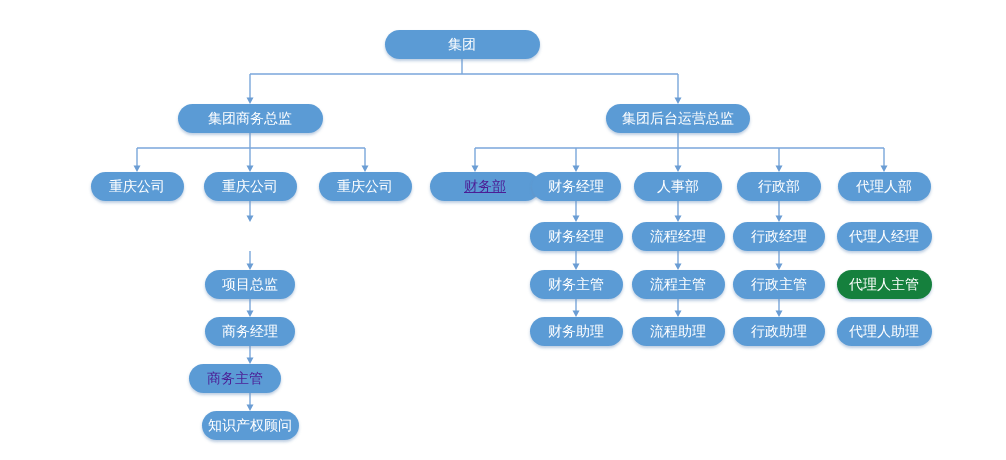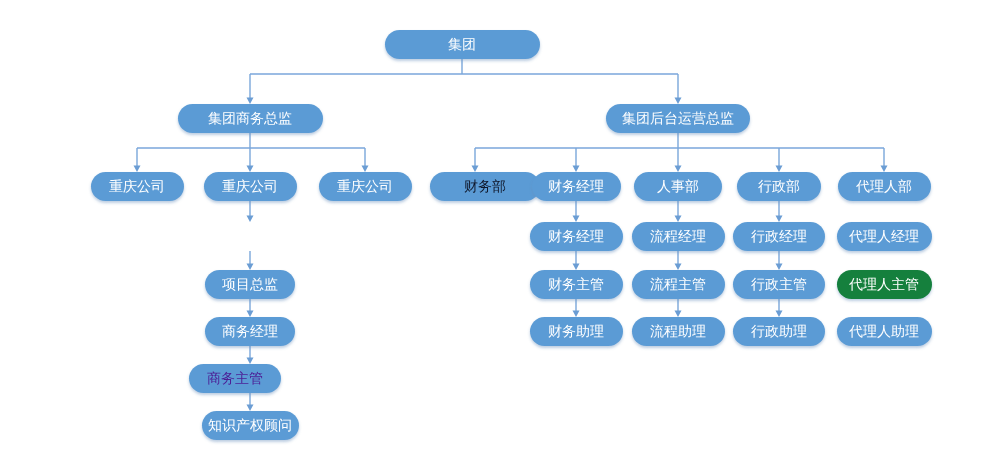--- a/index.html
+++ b/index.html
@@ -50,21 +50,21 @@
       <div class="node" style="left: 384.5px; top: 30px; width: 155px; background: rgb(91, 155, 213); color: rgb(255, 255, 255);">集团</div>
       <div class="node" style="left: 177.5px; top: 104px; width: 145px; background: rgb(91, 155, 213); color: rgb(255, 255, 255);">集团商务总监</div>
       <div class="node" style="left: 606px; top: 104px; width: 144px; background: rgb(91, 155, 213); color: rgb(255, 255, 255);">集团后台运营总监</div>
       <div class="node" style="left: 90.5px; top: 172px; width: 93px; background: rgb(91, 155, 213); color: rgb(255, 255, 255);">重庆公司</div>
       <div class="node" style="left: 203.5px; top: 172px; width: 93px; background: rgb(91, 155, 213); color: rgb(255, 255, 255);">重庆公司</div>
       <div class="node" style="left: 318.5px; top: 172px; width: 93px; background: rgb(91, 155, 213); color: rgb(255, 255, 255);">重庆公司</div>
       <div class="node" style="left: 205px; top: 270px; width: 90px; background: rgb(91, 155, 213); color: rgb(255, 255, 255);">项目总监</div>
       <div class="node" style="left: 205px; top: 317px; width: 90px; background: rgb(91, 155, 213); color: rgb(255, 255, 255);">商务经理</div>
       <div class="node" style="left: 189px; top: 364px; width: 92px; background: rgb(91, 155, 213); color: #4c1d95;">商务主管</div>
       <div class="node" style="left: 201.5px; top: 411px; width: 97px; background: rgb(91, 155, 213); color: rgb(255, 255, 255);">知识产权顾问</div>
-      <div class="node" style="left: 430px; top: 172px; width: 110px; background: rgb(91, 155, 213); color: #0f172a;">财务部</div>
+      <div class="node" style="left: 430px; top: 172px; width: 110px; background: rgb(91, 155, 213); color: #4c1d95; text-decoration: underline;">财务部</div>
       <div class="node" style="left: 531.5px; top: 172px; width: 89px; background: rgb(91, 155, 213); color: rgb(255, 255, 255);">财务经理</div>
       <div class="node" style="left: 634px; top: 172px; width: 88px; background: rgb(91, 155, 213); color: rgb(255, 255, 255);">人事部</div>
       <div class="node" style="left: 737px; top: 172px; width: 84px; background: rgb(91, 155, 213); color: rgb(255, 255, 255);">行政部</div>
       <div class="node" style="left: 837.5px; top: 172px; width: 93px; background: rgb(91, 155, 213); color: rgb(255, 255, 255);">代理人部</div>
       <div class="node" style="left: 529.5px; top: 222px; width: 93px; background: rgb(91, 155, 213); color: rgb(255, 255, 255);">财务经理</div>
       <div class="node" style="left: 529.5px; top: 270px; width: 93px; background: rgb(91, 155, 213); color: rgb(255, 255, 255);">财务主管</div>
       <div class="node" style="left: 529.5px; top: 317px; width: 93px; background: rgb(91, 155, 213); color: rgb(255, 255, 255);">财务助理</div>
       <div class="node" style="left: 631.5px; top: 222px; width: 93px; background: rgb(91, 155, 213); color: rgb(255, 255, 255);">流程经理</div>
       <div class="node" style="left: 631.5px; top: 270px; width: 93px; background: rgb(91, 155, 213); color: rgb(255, 255, 255); text-align: center;">流程主管</div>
       <div class="node" style="left: 631.5px; top: 317px; width: 93px; background: rgb(91, 155, 213); color: rgb(255, 255, 255);">流程助理</div>

